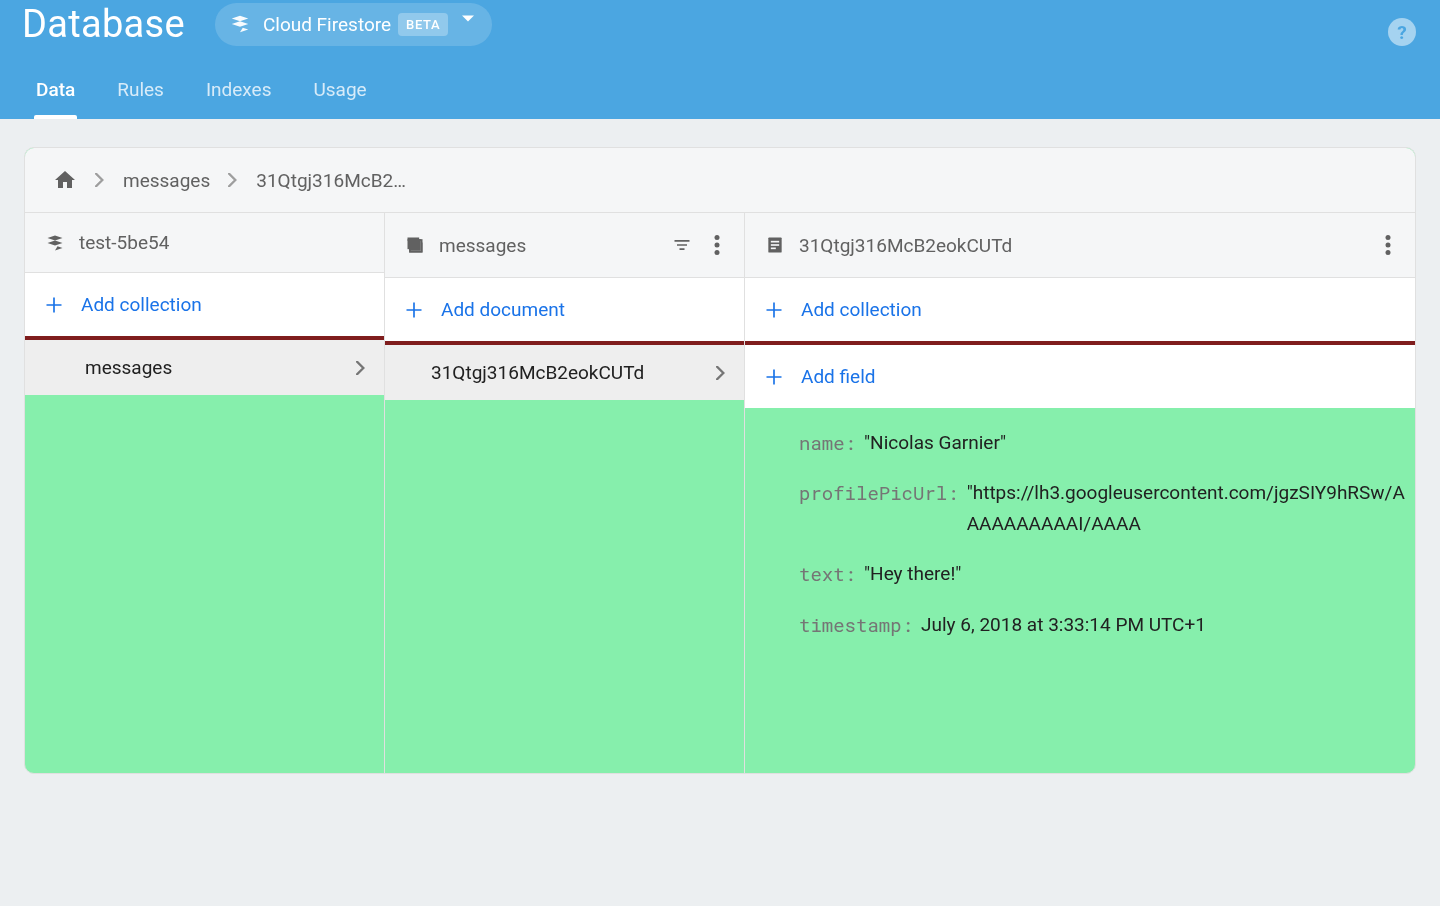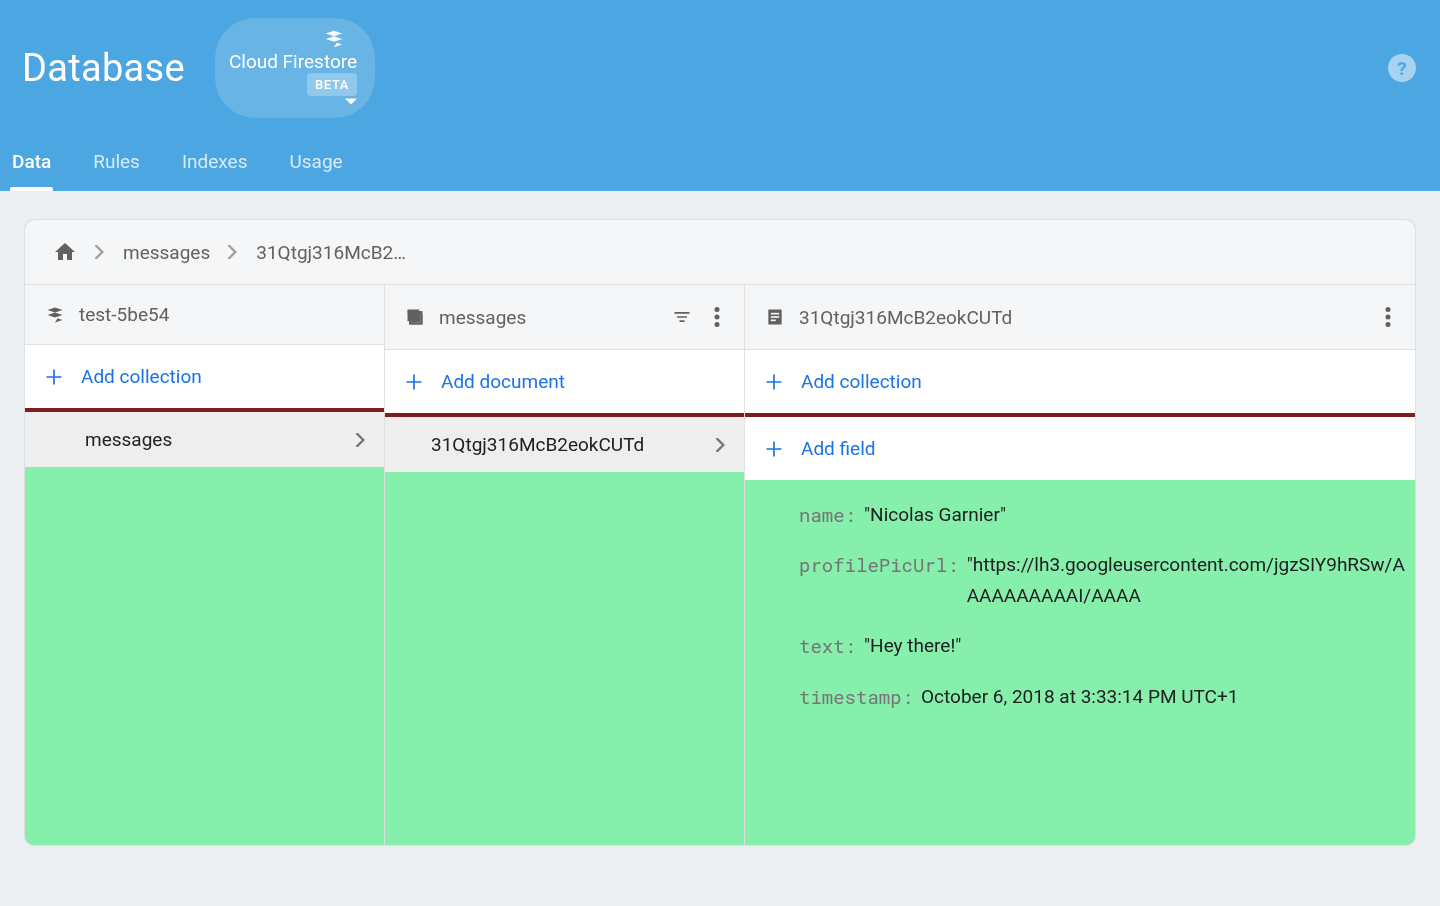--- a/index.html
+++ b/index.html
@@ -12,37 +12,36 @@
     -webkit-font-smoothing: antialiased;
   }
   .header {
     background: #4ba6e1;
     color: #fff;
     padding: 0;
   }
   .header-top {
     display: flex;
     align-items: center;
-    padding: 18px 22px 18px 22px;
+    padding: 2px 22px 18px 22px;
     position: relative;
   }
   .page-title {
     font-size: 38px;
     font-weight: 400;
     letter-spacing: 0.3px;
   }
   .db-selector {
     display: inline-flex;
-    align-items: flex-end;
+    align-items: flex-start;
     margin-left: 30px;
     background: rgba(255,255,255,0.16);
     border-radius: 40px;
     padding: 10px 18px 10px 14px;
     cursor: pointer;
-    flex-direction: column;
   }
   .db-selector .sel-icon {
     display: inline-flex;
     margin-right: 12px;
   }
   .db-selector .sel-label {
     font-size: 19px;
     font-weight: 400;
   }
   .beta-badge {
@@ -68,21 +67,21 @@
     background: rgba(255,255,255,0.5);
     color: #4ba6e1;
     display: flex; align-items: center; justify-content: center;
     font-size: 19px;
     font-weight: 700;
     cursor: pointer;
   }
 
   .tabs {
     display: flex;
-    padding: 0 10px;
+    padding: 0 34px;
     gap: 38px;
   }
   .tab {
     padding: 14px 2px 18px 2px;
     font-size: 19px;
     color: rgba(255,255,255,0.78);
     cursor: pointer;
     position: relative;
   }
   .tab.active {
@@ -394,20 +393,20 @@
           <div class="field-row">
             <span class="field-key"><span>profilePicUrl</span>:</span>
             <span class="field-val-wrap"><span class="field-val">"https://lh3.googleusercontent.com/jgzSIY9hRSw/AAAAAAAAAAI/AAAA</span></span>
           </div>
           <div class="field-row">
             <span class="field-key"><span>text</span>:</span>
             <span class="field-val-wrap"><span class="field-val">"Hey there!"</span></span>
           </div>
           <div class="field-row">
             <span class="field-key"><span>timestamp</span>:</span>
-            <span class="field-val-wrap"><span class="field-val">October 6, 2018 at 3:33:14 PM UTC+1</span></span>
+            <span class="field-val-wrap"><span class="field-val">July 6, 2018 at 3:33:14 PM UTC+1</span></span>
           </div>
         </div>
       </div>
 
     </div>
   </div>
 </div>
 
 </body></html>

